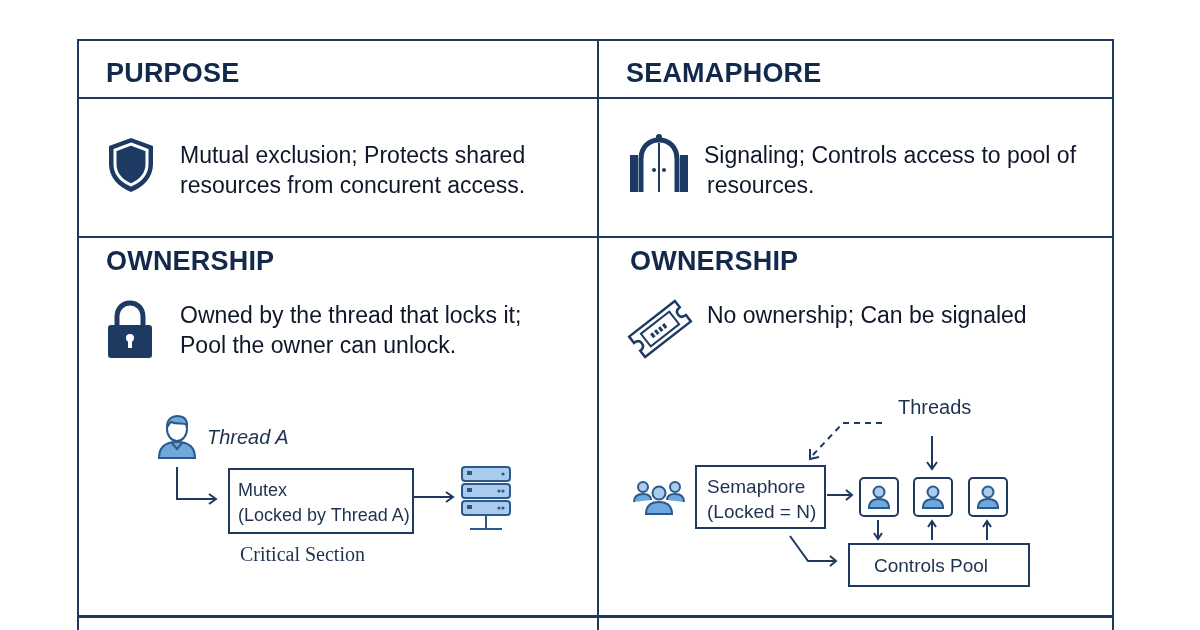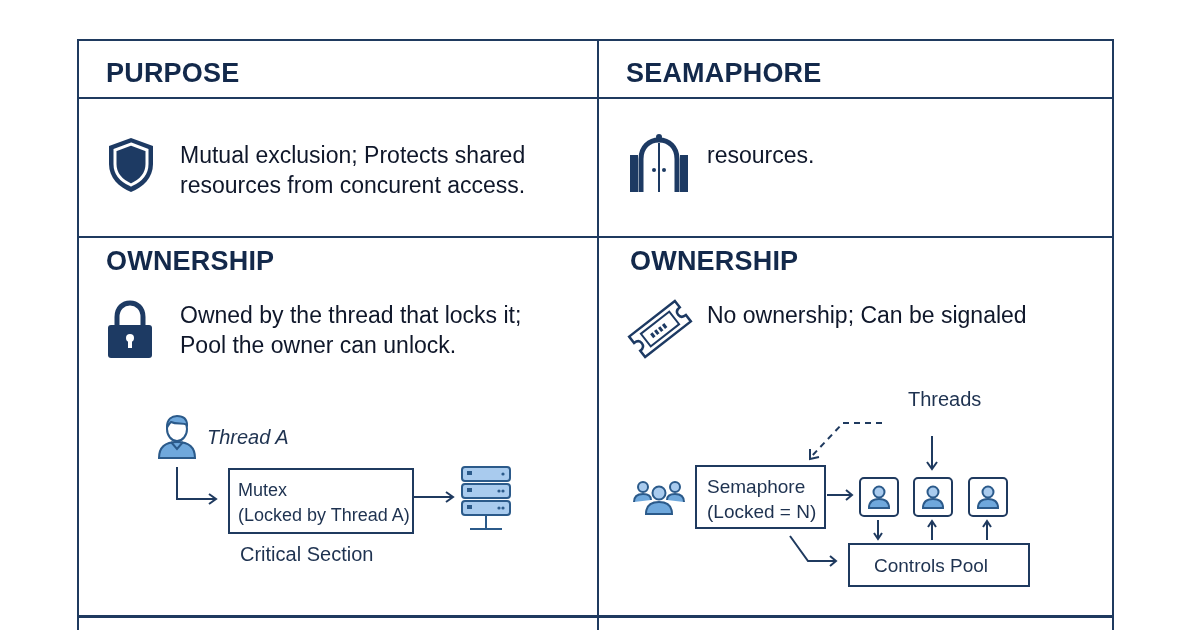--- a/index.html
+++ b/index.html
@@ -48,21 +48,22 @@
 <svg style="left:628px; top:133px;" width="62" height="62" viewBox="0 0 62 62">
   <rect x="2" y="22" width="8" height="37" fill="#1d3a63"></rect>
   <rect x="52" y="22" width="8" height="37" fill="#1d3a63"></rect>
   <path d="M13 59 L13 26 C13 14 21 7 31 7 C41 7 49 14 49 26 L49 59" fill="none" stroke="#1d3a63" stroke-width="5"></path>
   <circle cx="31" cy="4" r="3" fill="#1d3a63"></circle>
   <line x1="31" y1="10" x2="31" y2="59" stroke="#1d3a63" stroke-width="2"></line>
   <circle cx="26" cy="37" r="2" fill="#1d3a63"></circle>
   <circle cx="36" cy="37" r="2" fill="#1d3a63"></circle>
 </svg>
 <div class="desc" style="left:704px; top:140px;">
-  <div style="padding-left:3px;text-align:center;">resources.</div>
+  <div>Signaling; Controls access to pool of</div>
+  <div style="padding-left:3px;">resources.</div>
 </div>
 
 <div class="title" style="left:106px; top:246px;">OWNERSHIP</div>
 
 <svg style="left:107px; top:301px;" width="46" height="58" viewBox="0 0 46 58">
   <path d="M10 26 L10 16 C10 7 16 2 23 2 C30 2 36 7 36 16 L36 26" fill="none" stroke="#1d3a63" stroke-width="5"></path>
   <rect x="1" y="24" width="44" height="33" rx="3" fill="#1d3a63"></rect>
   <circle cx="23" cy="37" r="4" fill="#fff"></circle>
   <rect x="21" y="38" width="4" height="9" fill="#fff"></rect>
 </svg>
@@ -98,21 +99,21 @@
 <svg style="left:170px; top:465px;" width="60" height="40">
   <path d="M7 2 L7 34 L46 34" fill="none" stroke="#1f3a5f" stroke-width="2"></path>
   <path d="M39 29 L46 34 L39 39" fill="none" stroke="#1f3a5f" stroke-width="2"></path>
 </svg>
 
 <div class="box" style="left:228px; top:468px; width:182px; height:62px;"></div>
 <div class="boxtxt" style="left:238px; top:478px; font-size:18px;">
   <div>Mutex</div>
   <div>(Locked by Thread A)</div>
 </div>
-<div class="lbl" style="left:240px; top:543px;">Critical Section</div>
+<div class="lbl" style="left:240px; top:543px;font-family:Liberation Serif, serif;">Critical Section</div>
 
 <svg style="left:411px; top:490px;" width="45" height="14">
   <line x1="1" y1="7" x2="42" y2="7" stroke="#1f3a5f" stroke-width="2"></line>
   <path d="M35 2 L42 7 L35 12" fill="none" stroke="#1f3a5f" stroke-width="2"></path>
 </svg>
 
 <svg style="left:458px; top:465px;" width="56" height="70" viewBox="0 0 56 70">
   <rect x="4" y="2" width="48" height="14" rx="3" fill="#a9cbee" stroke="#2b5a8a" stroke-width="2"></rect>
   <rect x="4" y="19" width="48" height="14" rx="3" fill="#a9cbee" stroke="#2b5a8a" stroke-width="2"></rect>
   <rect x="4" y="36" width="48" height="14" rx="3" fill="#a9cbee" stroke="#2b5a8a" stroke-width="2"></rect>
@@ -121,21 +122,21 @@
   <rect x="9" y="40" width="5" height="4" fill="#2b5a8a"></rect>
   <circle cx="45" cy="9" r="1.6" fill="#2b5a8a"></circle>
   <circle cx="41" cy="26" r="1.6" fill="#2b5a8a"></circle>
     <circle cx="45" cy="26" r="1.6" fill="#2b5a8a"></circle>
   <circle cx="41" cy="43" r="1.6" fill="#2b5a8a"></circle>
     <circle cx="45" cy="43" r="1.6" fill="#2b5a8a"></circle>
   <line x1="28" y1="50" x2="28" y2="64" stroke="#2b5a8a" stroke-width="2"></line>
   <line x1="12" y1="64" x2="44" y2="64" stroke="#2b5a8a" stroke-width="2"></line>
 </svg>
 
-<div class="lbl" style="left:898px; top:388px;margin-left:10px;">Threads</div>
+<div class="lbl" style="left:898px; top:396px;">Threads</div>
 
 <svg style="left:805px; top:415px;" width="80" height="50">
   <path d="M77 8 L38 8 L6 42" fill="none" stroke="#1f3a5f" stroke-width="2" stroke-dasharray="6,5"></path>
   <path d="M5 34 L5 44 L14 42" fill="none" stroke="#1f3a5f" stroke-width="2"></path>
 </svg>
 <svg style="left:925px; top:436px;" width="14" height="36">
   <line x1="7" y1="0" x2="7" y2="32" stroke="#1f3a5f" stroke-width="2"></line>
   <path d="M2 26 L7 33 L12 26" fill="none" stroke="#1f3a5f" stroke-width="2"></path>
 </svg>
 

